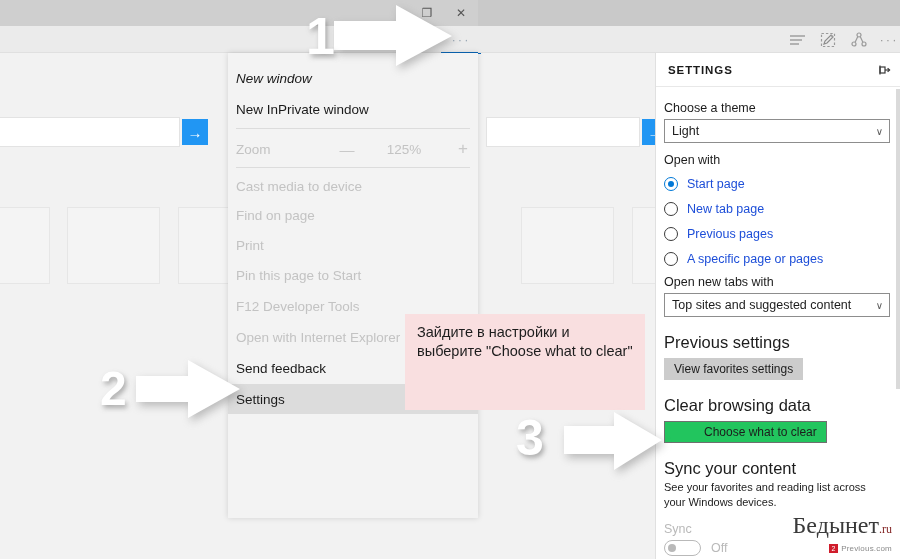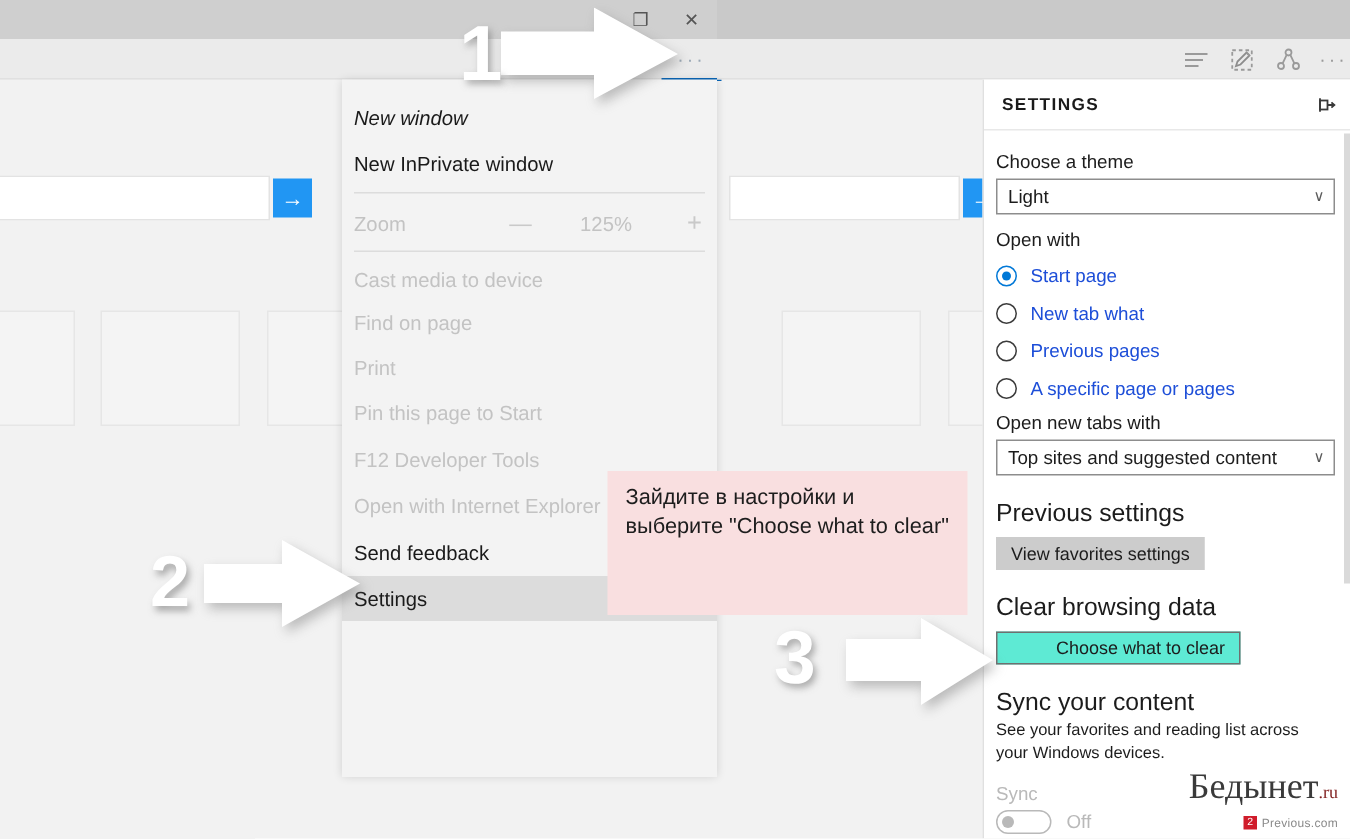--- a/index.html
+++ b/index.html
@@ -161,21 +161,21 @@
   }
   .s-head {
     font-size: 16.5px; color: #1c1c1c; margin: 16px 0 6px 0;
   }
   .s-btn {
     display: inline-flex; align-items: center; justify-content: center;
     height: 22px; padding: 0 9px;
     background: #cccccc; border: 1px solid #cccccc;
     font-size: 12px; color: #1c1c1c;
   }
-  .s-btn.outlined { background:#5eead4; border: 1px solid #6f6f6f; padding-left: 39px; }
+  .s-btn.outlined { background:#22c55e; border: 1px solid #6f6f6f; padding-left: 39px; }
   .s-sub { font-size: 11px; color: #1c1c1c; line-height: 1.35; margin-top: 2px; }
   .s-dim { font-size: 12.5px; color: #b9b9b9; margin-top: 12px; }
   .toggle-row { display: flex; align-items: center; margin-top: 4px; }
   .toggle {
     width: 37px; height: 16px; border-radius: 9px;
     border: 1.3px solid #b9b9b9; background: #fff;
     position: relative; margin-right: 10px; flex:none;
   }
   .toggle::after {
     content:""; position:absolute; left: 3px; top: 3px;
@@ -344,21 +344,21 @@
         <span class="chev">∨</span>
       </div>
 
       <div class="s-label">Open with</div>
       <div class="radio-row">
         <span class="radio on"></span>
         <span>Start page</span>
       </div>
       <div class="radio-row">
         <span class="radio"></span>
-        <span>New tab what</span>
+        <span>New tab page</span>
       </div>
       <div class="radio-row">
         <span class="radio"></span>
         <span>Previous pages</span>
       </div>
       <div class="radio-row">
         <span class="radio"></span>
         <span>A specific page or pages</span>
       </div>
 

